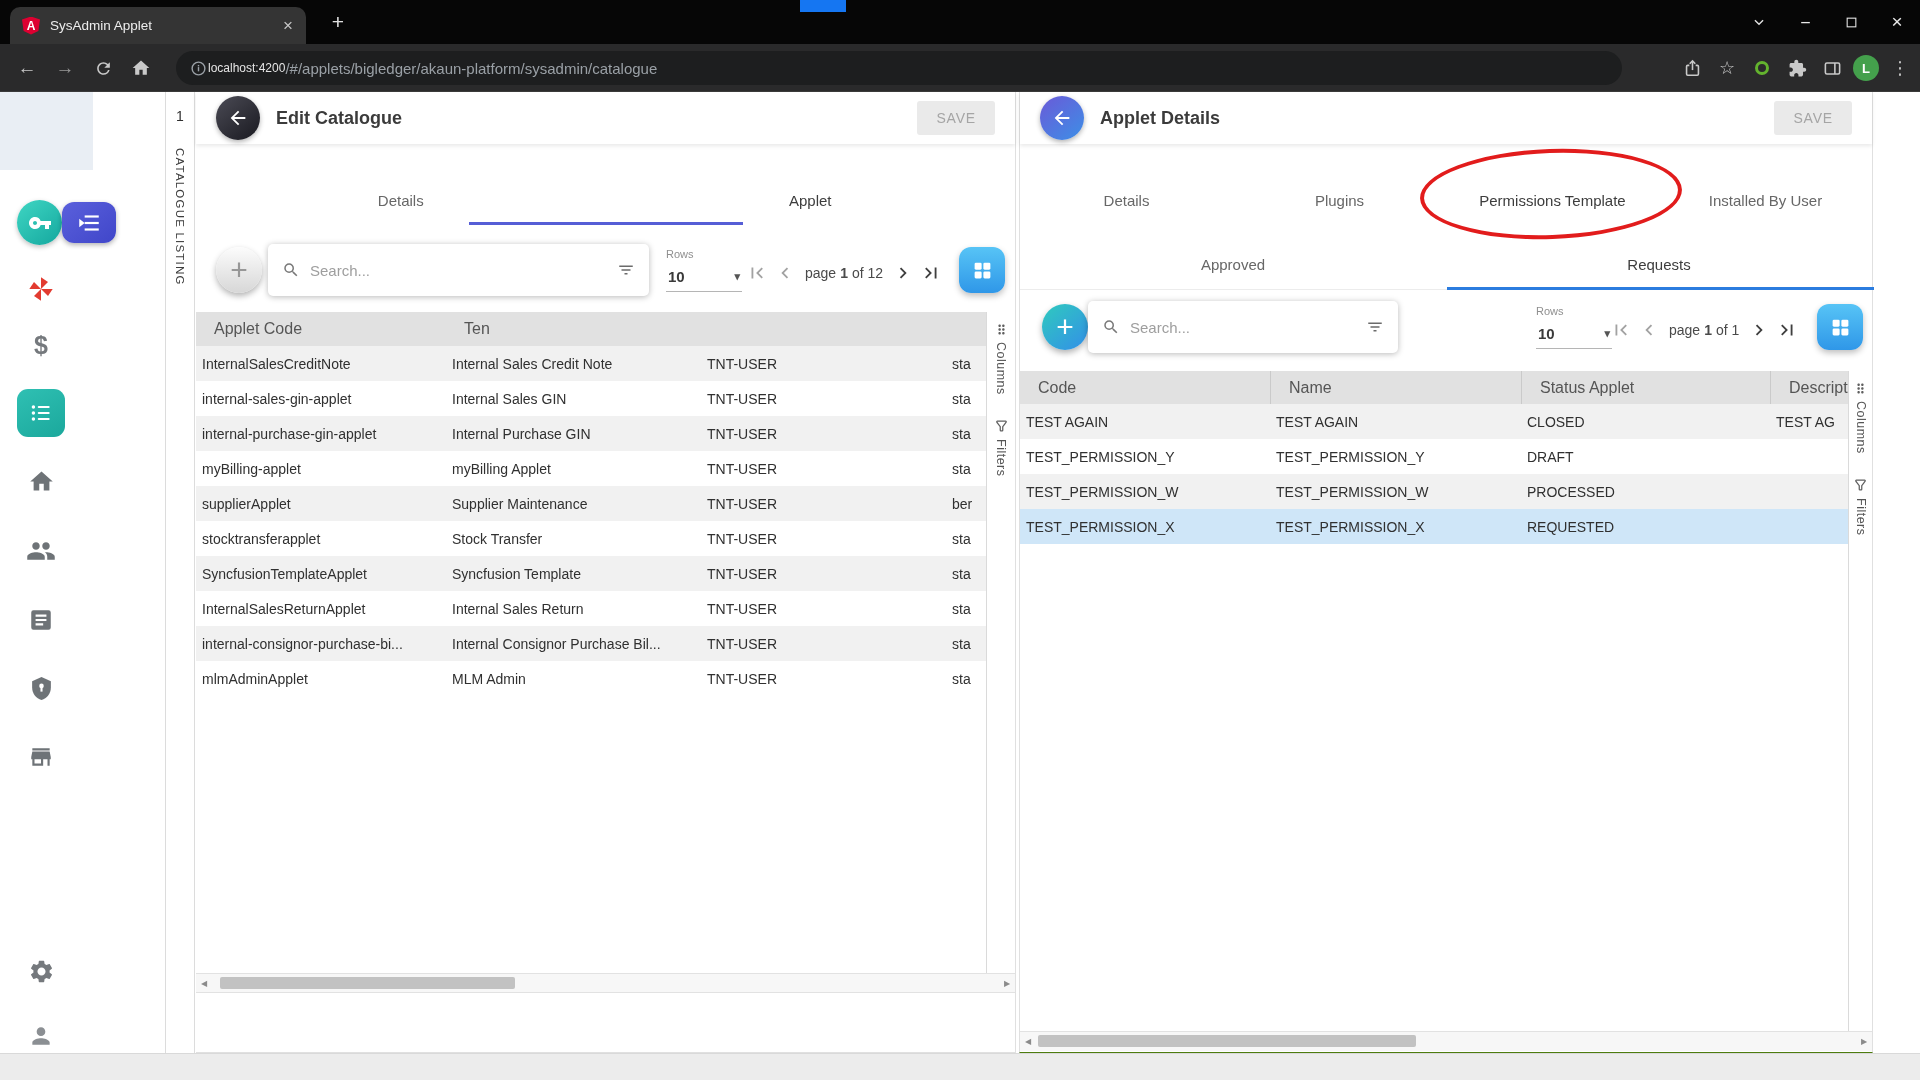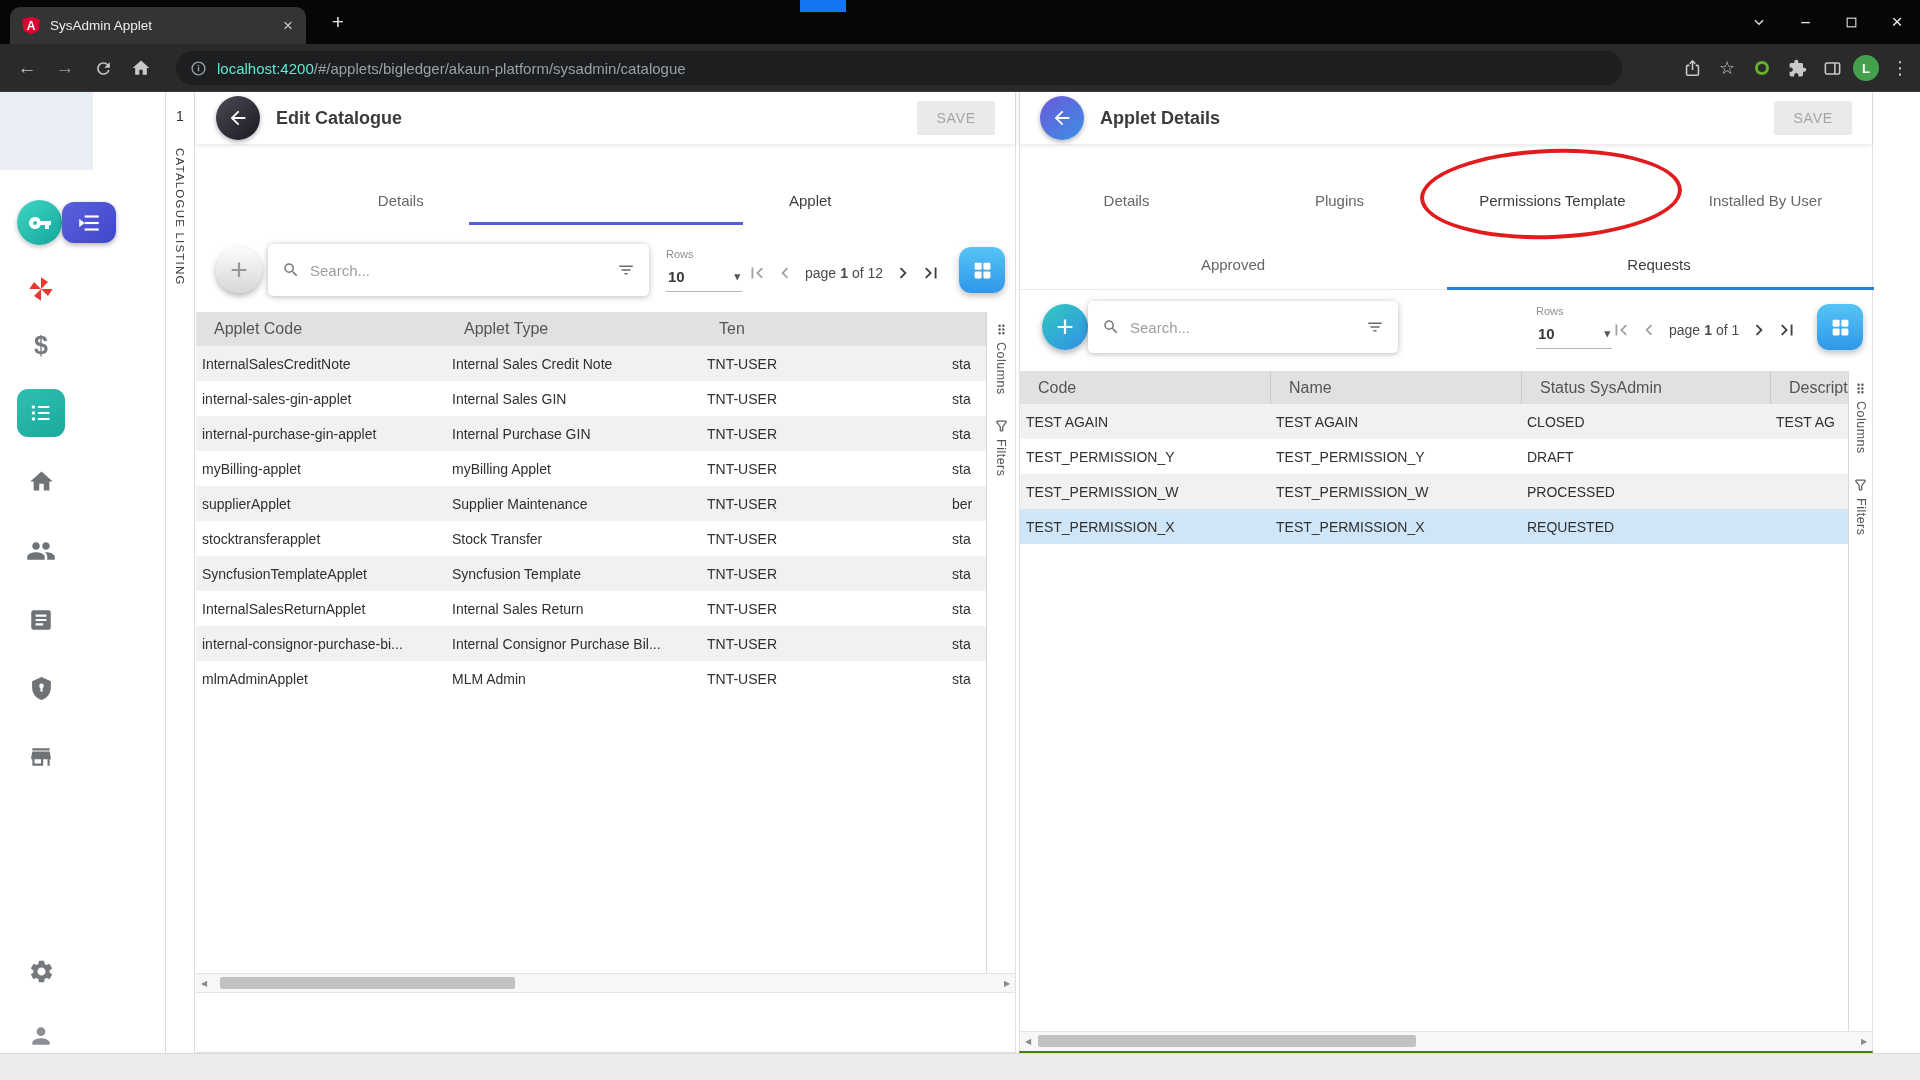--- a/index.html
+++ b/index.html
@@ -21,21 +21,21 @@
   .c-bluestrip { position:absolute; left:800px; top:0; width:46px; height:12px; background:#1576f2; }
   .c-winctl { position:absolute; top:0; right:0; height:44px; display:flex; }
   .wbtn { width:46px; height:44px; display:flex; align-items:center; justify-content:center; color:#e8e8e8; font-size:19px; }
 
   .c-urlbar { position:absolute; top:44px; left:0; right:0; height:48px; background:#2a2a2b;
               border-bottom:1px solid #3a3a3a; z-index:39; }
   .nav-ic { position:absolute; top:7px; width:34px; height:34px; border-radius:50%;
             display:flex; align-items:center; justify-content:center; color:#c9c9c9; font-size:19px; }
   .url-field { position:absolute; left:176px; top:7px; width:1446px; height:34px; background:#1d1e1f;
                border-radius:17px; display:flex; align-items:center; padding:0 14px; }
-  .url-host { color:#5eead4; font-size:15px; margin-left:10px; }
+  .url-host { color:#e5e5e5; font-size:12px; margin-left:1px; }
   .url-path { color:#9aa0a6; font-size:15px; }
   .url-right { position:absolute; right:6px; top:0; height:48px; display:flex; align-items:center; gap:7px; }
   .uic { width:28px; height:28px; display:flex; align-items:center; justify-content:center; color:#c9c9c9; }
   .green-ring { width:14px; height:14px; border:3.5px solid #63b32e; border-radius:50%; }
   .avatar { width:26px; height:26px; border-radius:50%; background:#44a04c; color:#fff; font-size:13px;
             font-weight:bold; display:flex; align-items:center; justify-content:center; }
 
   
   .app { position:absolute; top:92px; left:0; right:0; bottom:0; background:#fff; }
 
@@ -54,21 +54,21 @@
 
   .strip { position:absolute; left:165px; top:0; width:30px; height:961px; background:#fff;
            border-left:1px solid #dcdcdc; border-right:1px solid #dcdcdc;
            display:flex; flex-direction:column; align-items:center; }
   .strip-num { margin-top:16px; font-size:14px; color:#2f2f2f; }
   .strip-label { margin-top:24px; writing-mode:vertical-rl; font-size:11.5px; letter-spacing:1.2px; color:#3c3c3c; white-space:nowrap; }
 
   .panel { position:absolute; top:0; background:#fff; }
   .panel-left  { left:196px;  width:820px; height:961px; border-right:1px solid #e0e0e0; border-bottom:1px solid #e0e0e0; }
   .panel-right { left:1019px; width:854px; height:961px; border-left:1px solid #e0e0e0;
-                 border-right:1px solid #e0e0e0; border-bottom:3px solid #4d7c0f; }
+                 border-right:1px solid #e0e0e0; border-bottom:1px solid #4d7c0f; }
 
   .p-header { position:absolute; top:0; left:0; right:0; height:52px; background:#fff;
               box-shadow:0 2px 4px rgba(0,0,0,.09); z-index:3; }
   .back-btn { position:absolute; left:20px; top:4px; width:44px; height:44px; border-radius:50%;
               display:flex; align-items:center; justify-content:center; box-shadow:0 2px 5px rgba(0,0,0,.3); }
   .back-dark   { background:linear-gradient(140deg,#4b4b55,#191920); }
   .back-purple { background:linear-gradient(140deg,#6a5ad8,#3d8fe6); }
   .p-title { position:absolute; left:80px; top:0; line-height:52px; font-size:18px; font-weight:bold; color:#3b3b3b; }
   .save-btn { position:absolute; right:20px; top:9px; height:34px; padding:0 19px; background:#eaeaea;
               color:#a5a5a5; font-size:14px; letter-spacing:.8px; border:none; border-radius:3px; }
@@ -376,21 +376,20 @@
             <rect x="3" y="3" width="8" height="8" rx="1.5"></rect>
             <rect x="13" y="3" width="8" height="8" rx="1.5"></rect>
             <rect x="3" y="13" width="8" height="8" rx="1.5"></rect>
             <rect x="13" y="13" width="8" height="8" rx="1.5"></rect>
           </g>
         </svg>
     </div>
 
     <div class="thead g-left" style="top:220px;">
       <div class="th">Applet Code</div>
-      <div class="th">Applet Type</div>
       <div class="th">Ten</div>
     </div>
     <div class="tbody" style="top:254px;" id="left-tbody">
         <div class="trow g-left">
           <div class="tcell">InternalSalesCreditNote</div>
           <div class="tcell">Internal Sales Credit Note</div>
           <div class="tcell">TNT-USER</div>
           <div class="tcell">sta</div>
         </div>
         <div class="trow g-left">
@@ -538,21 +537,21 @@
             <rect x="13" y="3" width="8" height="8" rx="1.5"></rect>
             <rect x="3" y="13" width="8" height="8" rx="1.5"></rect>
             <rect x="13" y="13" width="8" height="8" rx="1.5"></rect>
           </g>
         </svg>
     </div>
 
     <div class="thead g-right sep" style="top:279px;">
       <div class="th">Code</div>
       <div class="th">Name</div>
-      <div class="th">Status SysAdmin</div>
+      <div class="th">Status Applet</div>
       <div class="th">Descript</div>
     </div>
     <div class="tbody" style="top:312px;" id="right-tbody">
         <div class="trow g-right">
           <div class="tcell">TEST AGAIN</div>
           <div class="tcell">TEST AGAIN</div>
           <div class="tcell">CLOSED</div>
           <div class="tcell">TEST AG</div>
         </div>
         <div class="trow g-right">

